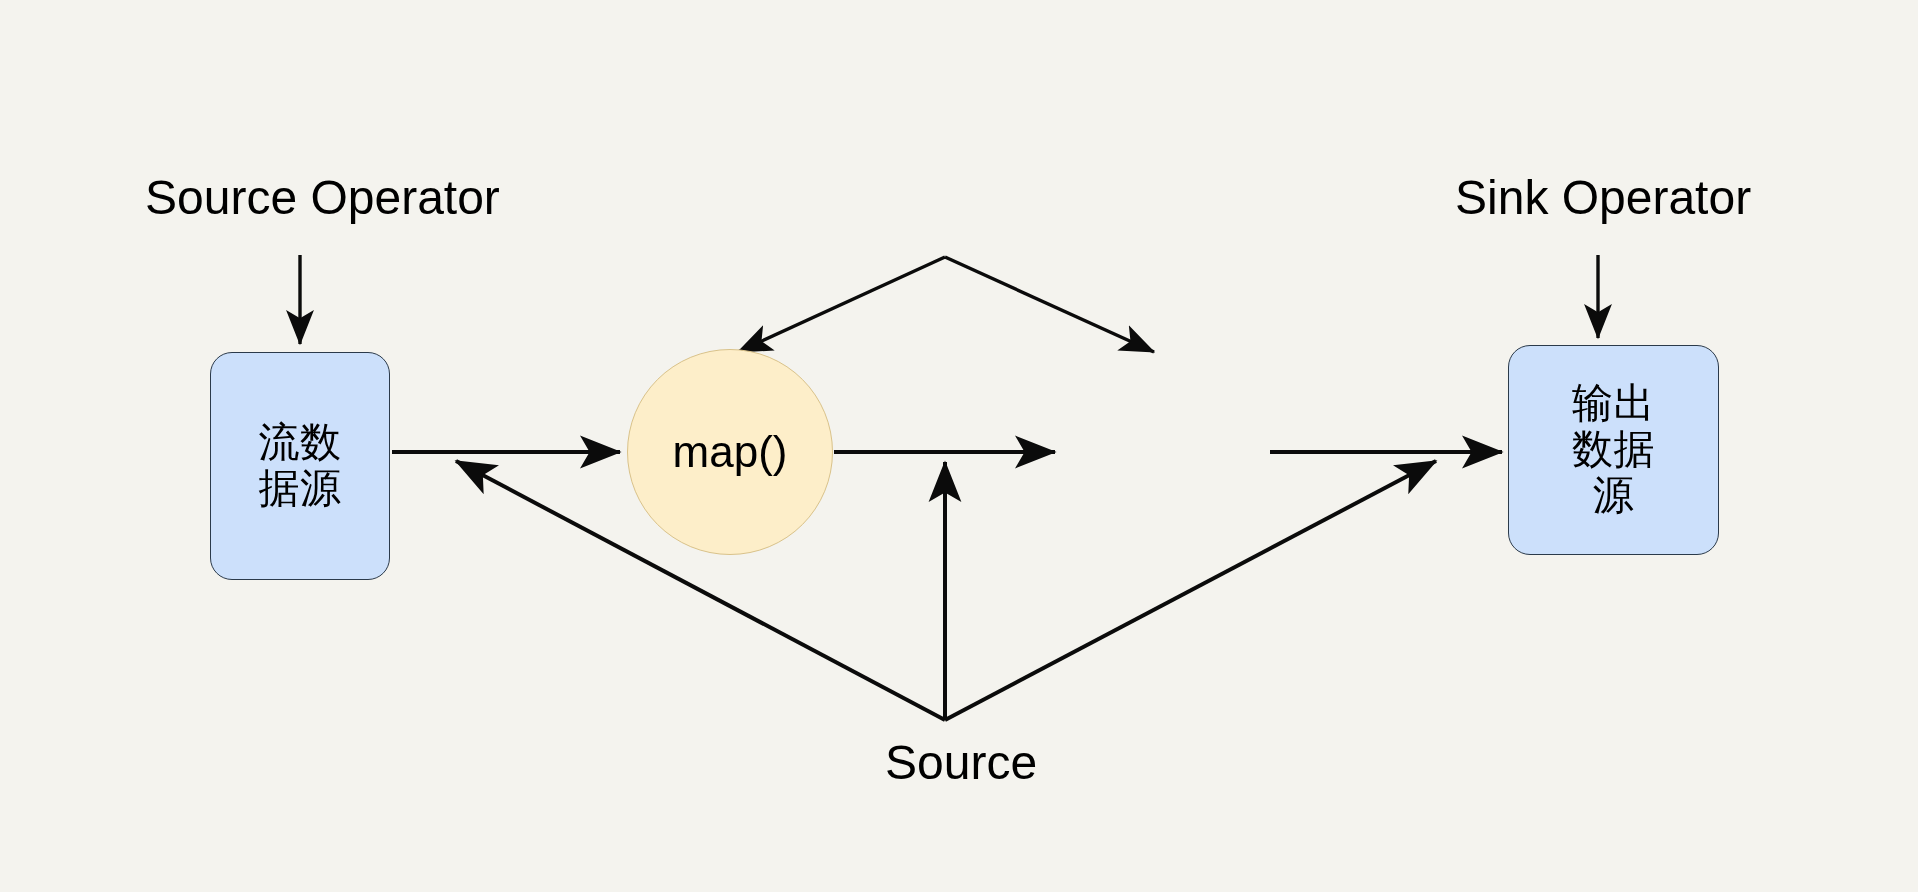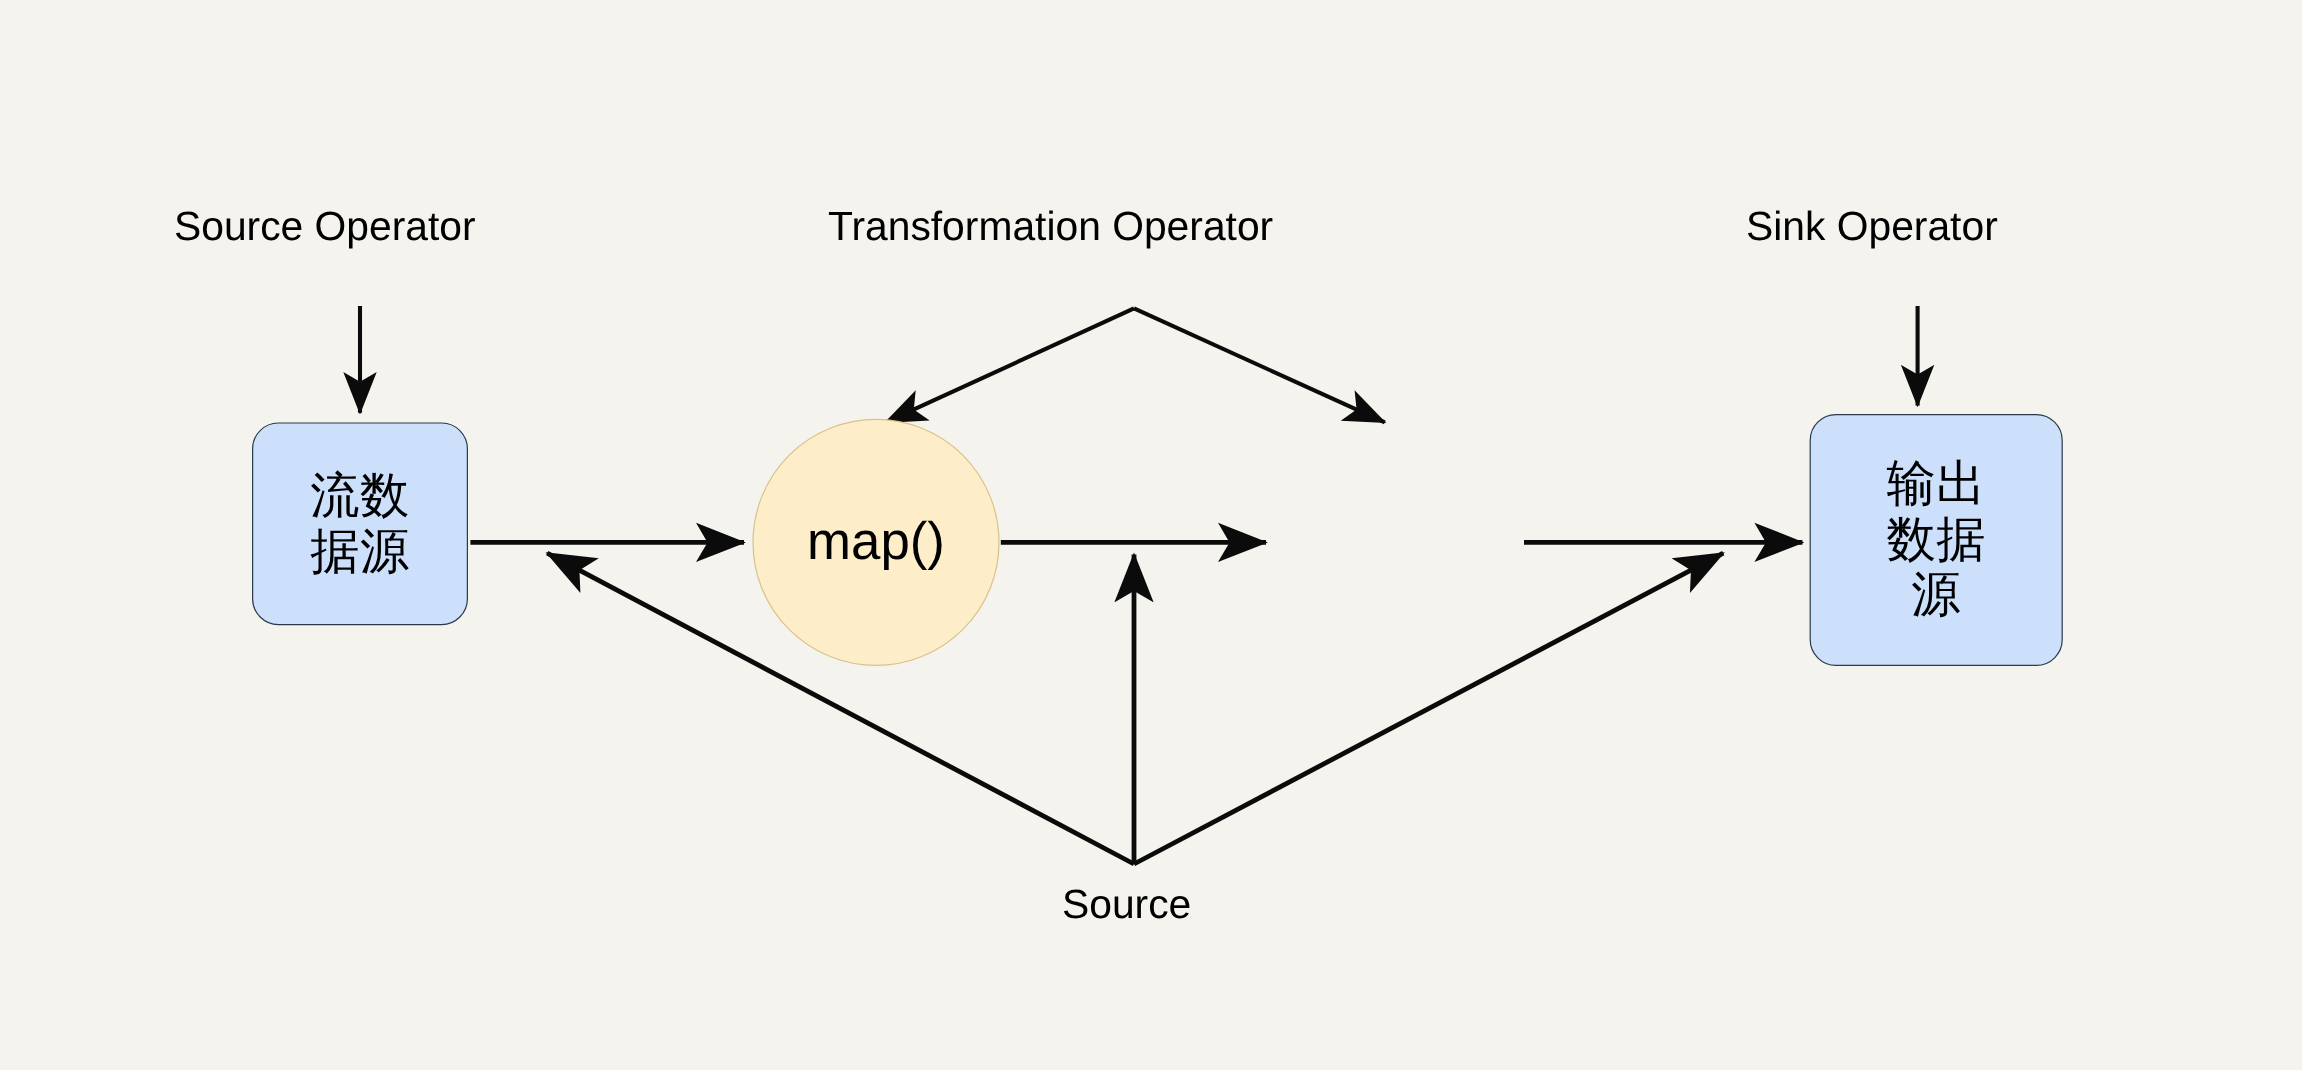--- a/index.html
+++ b/index.html
@@ -71,25 +71,25 @@
     font-weight: 400;
   }
   .latin-node-text {
     font-size: 44px;
     font-weight: 400;
   }
   .caption {
     position: absolute;
     color: #000;
     font-family: "Liberation Sans", sans-serif;
-    font-size: 34px;
+    font-size: 48px;
     font-weight: 400;
     white-space: nowrap;
   }
-  #source-box { left: 210px; top: 352px; width: 180px; height: 169px; }
+  #source-box { left: 210px; top: 352px; width: 180px; height: 228px; }
   #sink-box   { left: 1508px; top: 345px; width: 211px; height: 210px; }
   #map-circle    { left: 627px;  top: 349px; width: 206px; height: 206px; }
   #keyby-circle  { left: 1062px; top: 349px; width: 206px; height: 206px; }
   #label-source         { left: 145px;  top: 170px; }
   #label-transformation { left: 690px;  top: 170px; }
   #label-sink           { left: 1455px; top: 170px; }
   #label-stream         { left: 885px;  top: 735px; }
 </style>
 </head>
 <body>
@@ -132,19 +132,18 @@
 
 
   <div class="node-box" id="sink-box">
     <span class="cjk-text">输出
 数据
 源</span>
   </div>
 
   <div class="caption" id="label-source">Source Operator</div>
 
-  <div class="caption" id="label-transformation">Transformation Operator</div>
 
   <div class="caption" id="label-sink">Sink Operator</div>
 
   <div class="caption" id="label-stream">Source</div>
 
 </div>
 
 </body></html>

